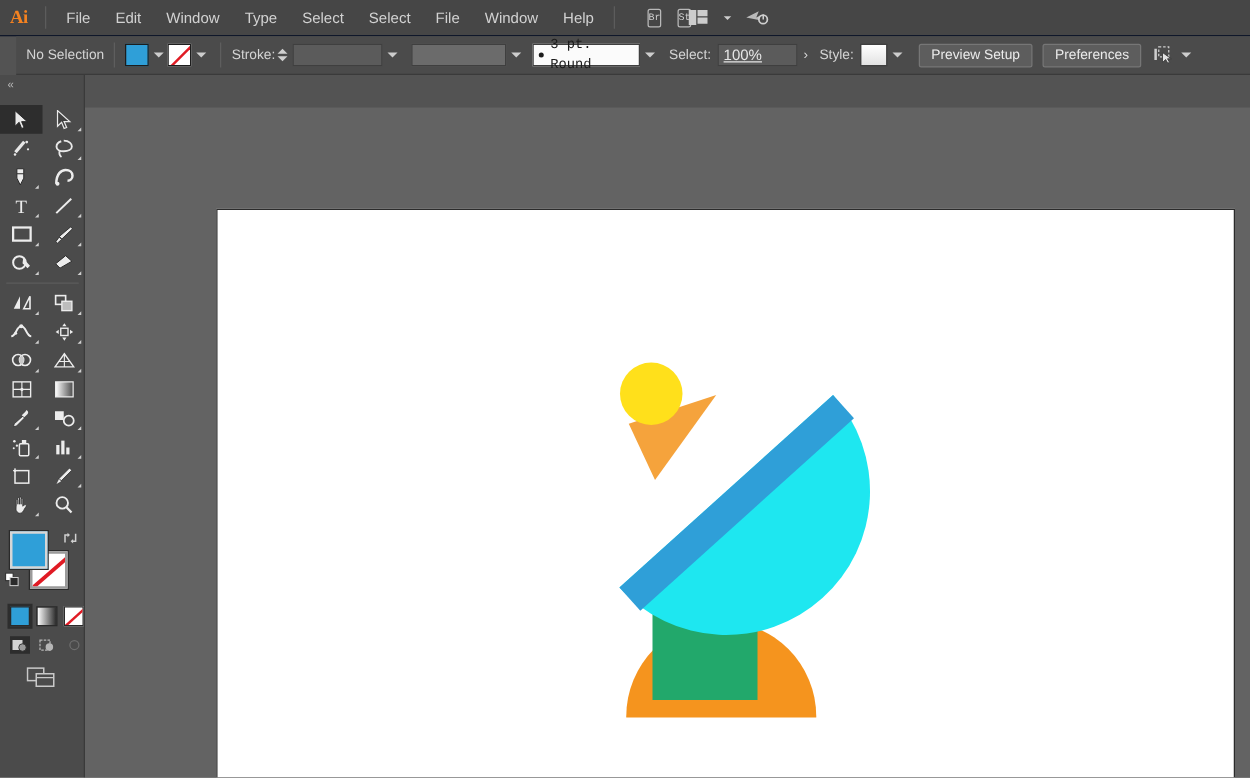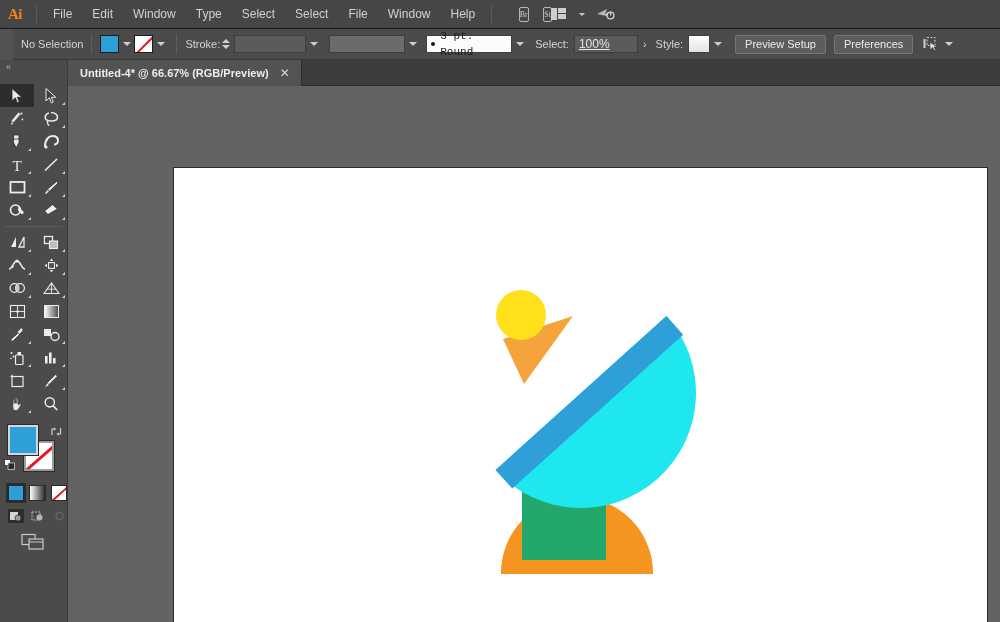--- a/index.html
+++ b/index.html
@@ -36,21 +36,21 @@
   .mb-icon {
     width: 24px; height: 29px;
     display: flex; align-items: center; justify-content: center;
     cursor: default;
   }
   .sq-badge {
     width: 16px; height: 15px;
     border: 1px solid #b9b9b9; border-radius: 2px;
     color: #cfcfcf; font-size: 8px;
     display: flex; align-items: center; justify-content: center;
-    font-family: Liberation Serif, serif;
+    font-family: Liberation Mono, monospace;
     margin-left: 27px;
   }
   .arrange-ico { display: flex; gap: 1px; }
   .arrange-ico i { display: block; background: #cdcdcd; }
   .arr-l { width: 6px; height: 12px; }
   .arr-rcol { display: flex; flex-direction: column; gap: 1px; }
   .arr-rcol i { width: 8px; height: 5px; }
   .caret {
     width: 0; height: 0; border-left: 4px solid transparent;
     border-right: 4px solid transparent; border-top: 4px solid #cdcdcd;
@@ -363,26 +363,20 @@
         <rect x="0.5" y="3" width="2" height="9" fill="#cfcfcf"></rect>
         <rect x="4" y="1.5" width="8" height="8" fill="none" stroke="#cfcfcf" stroke-width="1" stroke-dasharray="2 1.5"></rect>
         <path d="M7 6 L7 14 L9.5 11.6 L11.2 14.6 L12.6 13.8 L11 11 L14 11 Z" fill="#e4e4e4" stroke="#3a3a3a" stroke-width="0.7"></path>
       </svg>
     </div>
     <div class="dd-btn">
       <span class="caret"></span>
     </div>
   </div>
 
-  <div class="tabbar">
-    <div class="doc-tab">
-      <span class="doc-tab-title">Untitled-4* @ 66.67% (RGB/Preview)</span>
-      <span class="tab-close">✕</span>
-    </div>
-  </div>
 
   <div class="toolpanel">
     <div class="tp-handle">«</div>
 
     <div class="tp-grid">
 
       <div class="tool active">
         <svg width="13" height="16" viewBox="0 0 13 16">
           <path d="M1 0.5 L1 13 L4.3 9.8 L6.3 14.8 L8.3 14 L6.3 9.3 L10.8 9.3 Z" fill="#eaeaea" stroke="#2b2b2b" stroke-width="0.8"></path>
         </svg>

